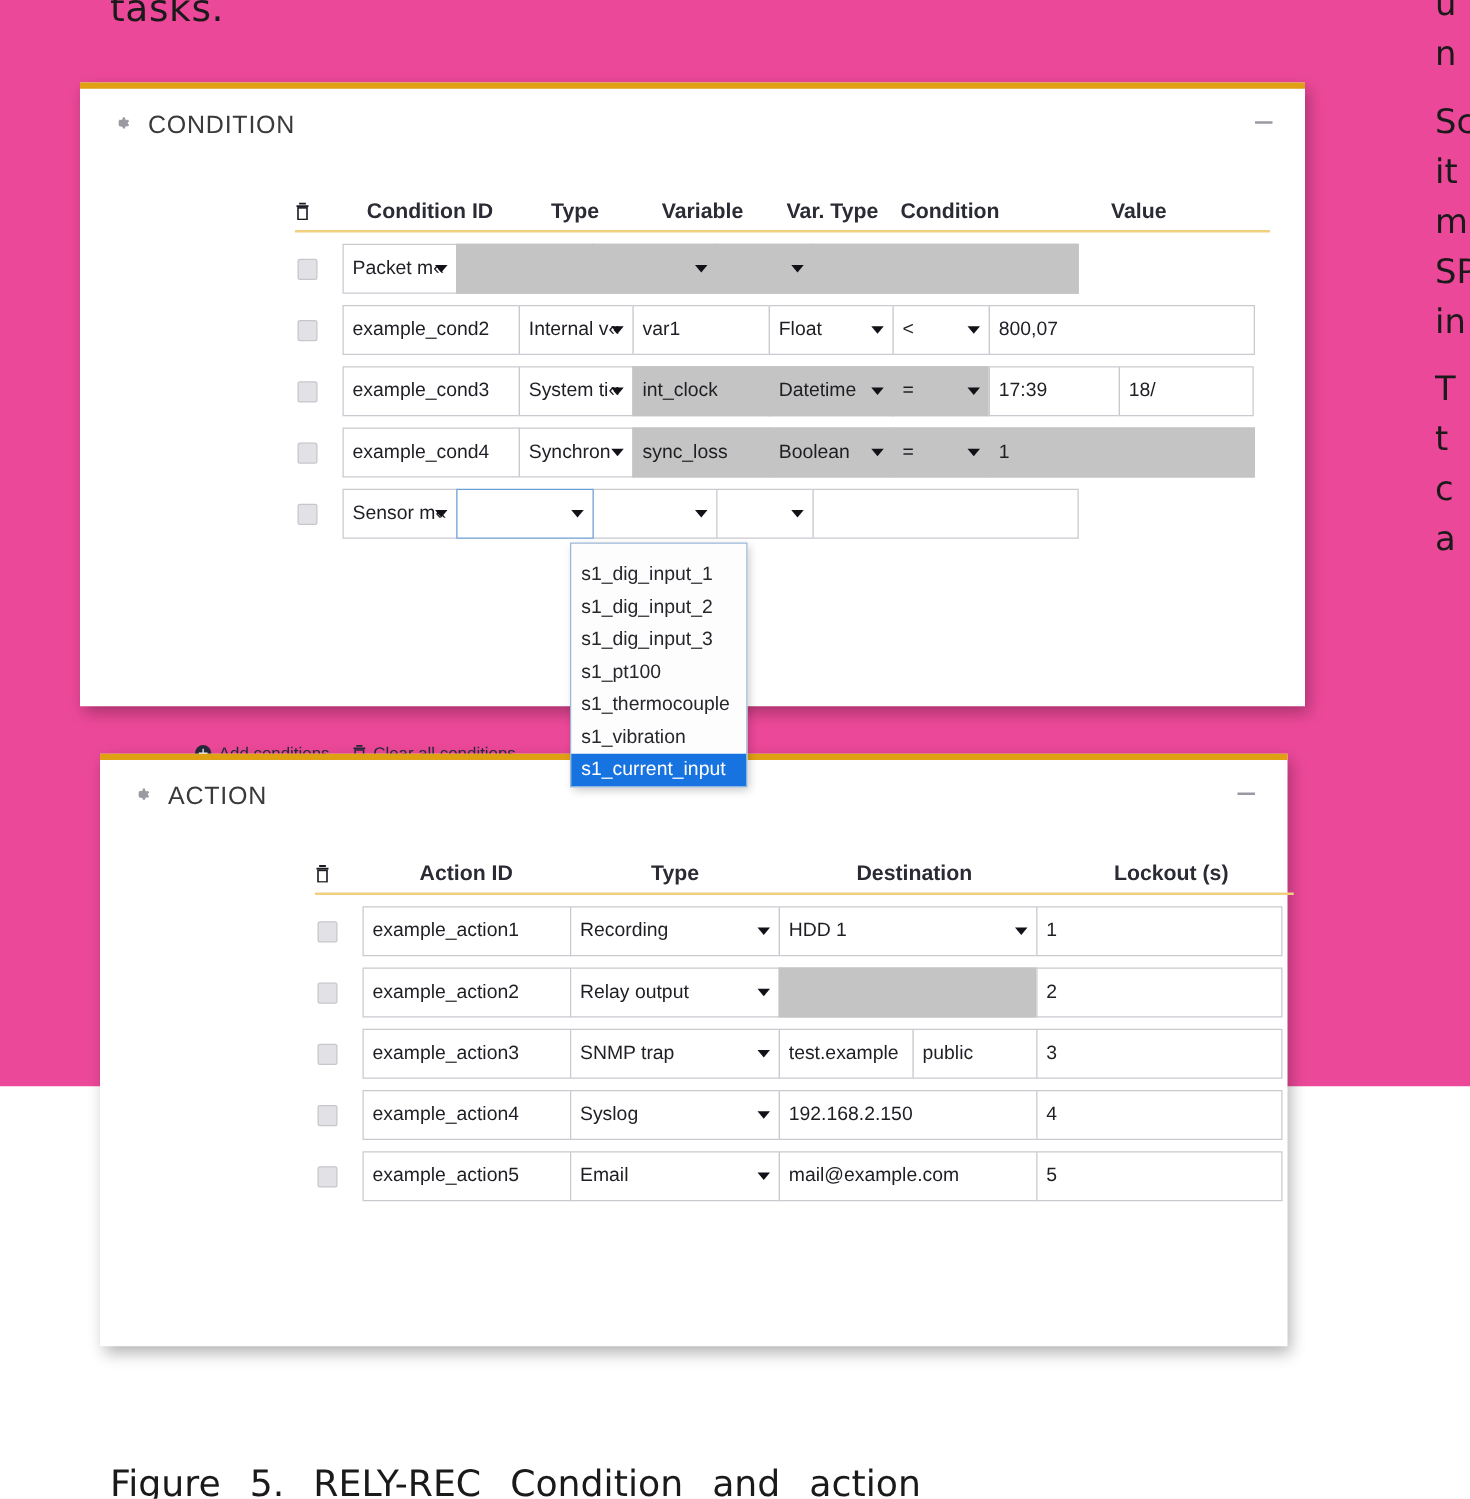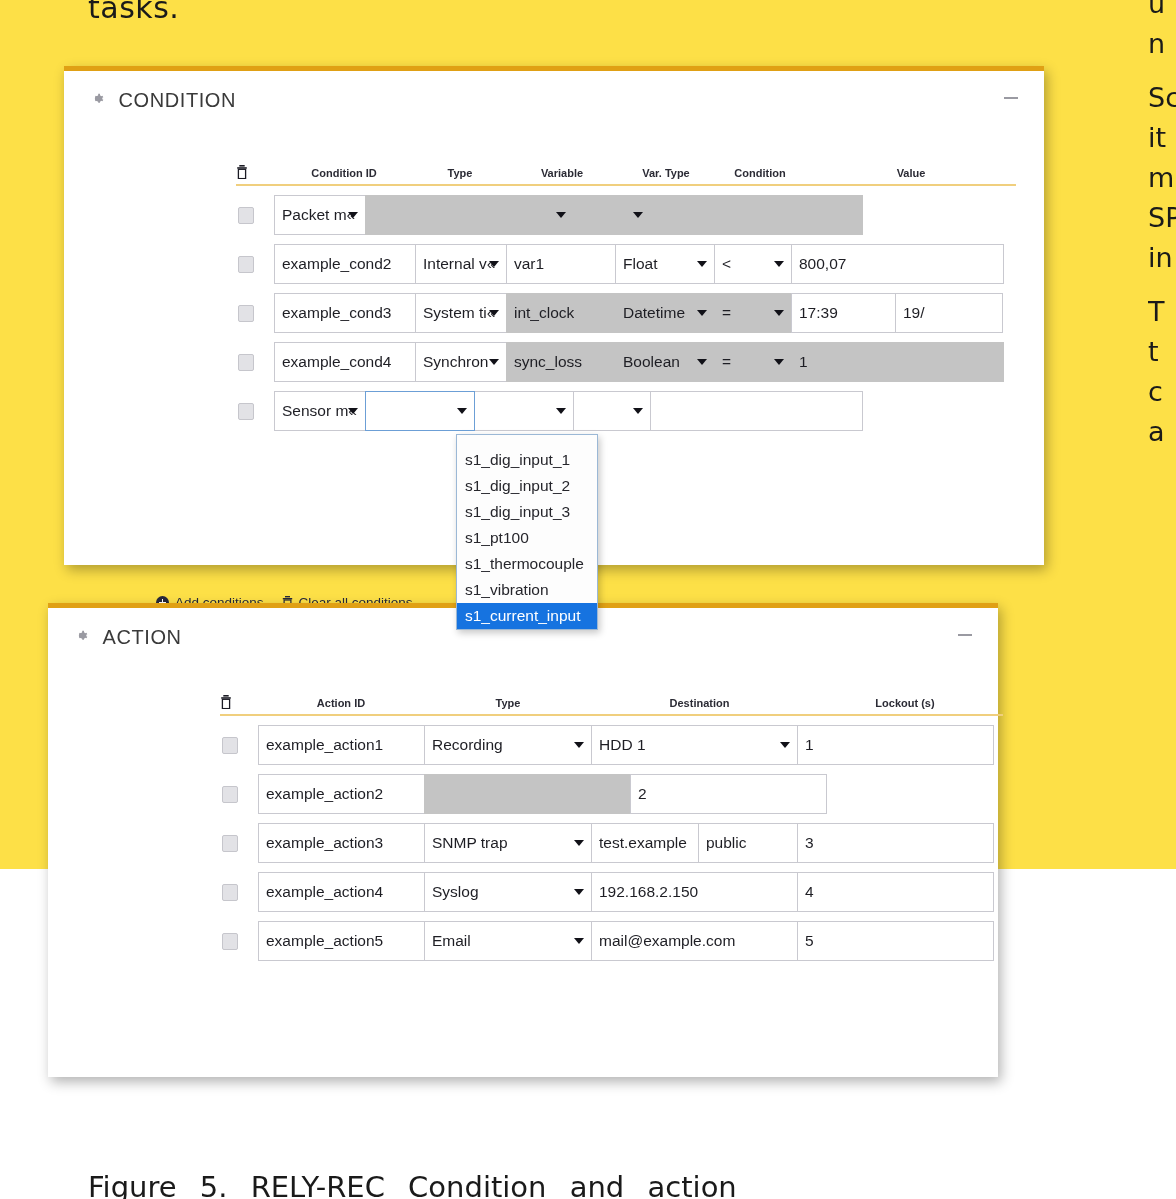--- a/index.html
+++ b/index.html
@@ -2,21 +2,21 @@
 <html><head>
 <meta charset="utf-8">
 <style>
   html, body {
     margin: 0; padding: 0;
     width: 1176px; height: 1199px;
     background: #ffffff;
     font-family: "Liberation Sans", sans-serif;
     overflow: hidden;
   }
-  .page { position: relative; width: 1176px; height: 869px; background:#fde047; }
+  .page { position: relative; width: 1176px; height: 869px; background:#ec4899; }
 
   
   .doc-text-top {
     position: absolute; left: 88px; top: -10px;
     font-size: 30px; color: #1a1a1a; letter-spacing: .5px;
     font-family: "DejaVu Sans", sans-serif;
   }
   .doc-col-right {
     position: absolute; left: 1148px; top: -16px; width: 34px;
     font-size: 27px; line-height: 40px; color: #1a1a1a;
@@ -32,21 +32,21 @@
   }
 
   
   .panel {
     position: absolute;
     background: #ffffff;
     border-top: 5px solid #e0a014;
     box-shadow: 3px 5px 12px rgba(0,0,0,.30);
   }
   #condition-panel { left: 64px; top: 66px; width: 980px; height: 494px; }
-  #action-panel    { left: 48px; top: 603px; width: 950px; height: 469px; }
+  #action-panel    { left: 80px; top: 603px; width: 950px; height: 469px; }
 
   .panel-head {
     position: relative;
     padding: 18px 0 0 26px;
     height: 46px;
     box-sizing: border-box;
   }
   .gear-icon {
     display: inline-block; vertical-align: middle;
     width: 15px; height: 15px; margin-right: 9px; position: relative; top: -2px;
@@ -70,21 +70,21 @@
   #condition-panel .tbl { left: 172px; top: 86px; }
   #action-panel    .tbl { left: 172px; top: 79px; }
 
   .thead {
     display: flex; align-items: flex-end;
     border-bottom: 2px solid #f0cf7e;
     padding-bottom: 5px;
     height: 22px;
   }
   .th {
-    font-size: 11px; font-weight: bold; color: #2b2b35;
+    font-size: 17px; font-weight: bold; color: #2b2b35;
     text-align: center; box-sizing: border-box;
     font-family: "Liberation Sans", sans-serif;
     white-space: nowrap; overflow: hidden;
   }
   .th.trash { text-align: left; }
   .trash-icon { display:inline-block; width:12px; height:14px; position:relative; top:2px; }
 
   .row { display: flex; align-items: stretch; margin-top: 9px; height: 40px; }
   .chk-cell {
     width: 38px; display: flex; align-items: center; justify-content: flex-start;
@@ -272,21 +272,21 @@
               <span class="caret"></span>
           </div>
           <div class="cell disabled sel" style="width:78px">
             <span class="txt">=</span>
               <span class="caret"></span>
           </div>
           <div class="cell" style="width:105px">
             <span class="txt">17:39</span>
           </div>
           <div class="cell" style="width:108px">
-            <span class="txt">19/</span>
+            <span class="txt">18/</span>
           </div>
         </div>
       </div>
 
       <div class="row">
         <div class="chk-cell">
           <span class="chk"></span>
         </div>
         <div class="fields">
           <div class="cell" style="width:142px">
@@ -421,20 +421,24 @@
       </div>
 
       <div class="row">
         <div class="chk-cell">
           <span class="chk"></span>
         </div>
         <div class="fields">
           <div class="cell" style="width:167px">
             <span class="txt">example_action2</span>
           </div>
+          <div class="cell sel" style="width:168px">
+            <span class="txt">Relay output</span>
+              <span class="caret"></span>
+          </div>
           <div class="cell disabled" style="width:207px">
             <span class="txt"></span>
           </div>
           <div class="cell" style="width:197px">
             <span class="txt">2</span>
           </div>
         </div>
       </div>
 
       <div class="row">

